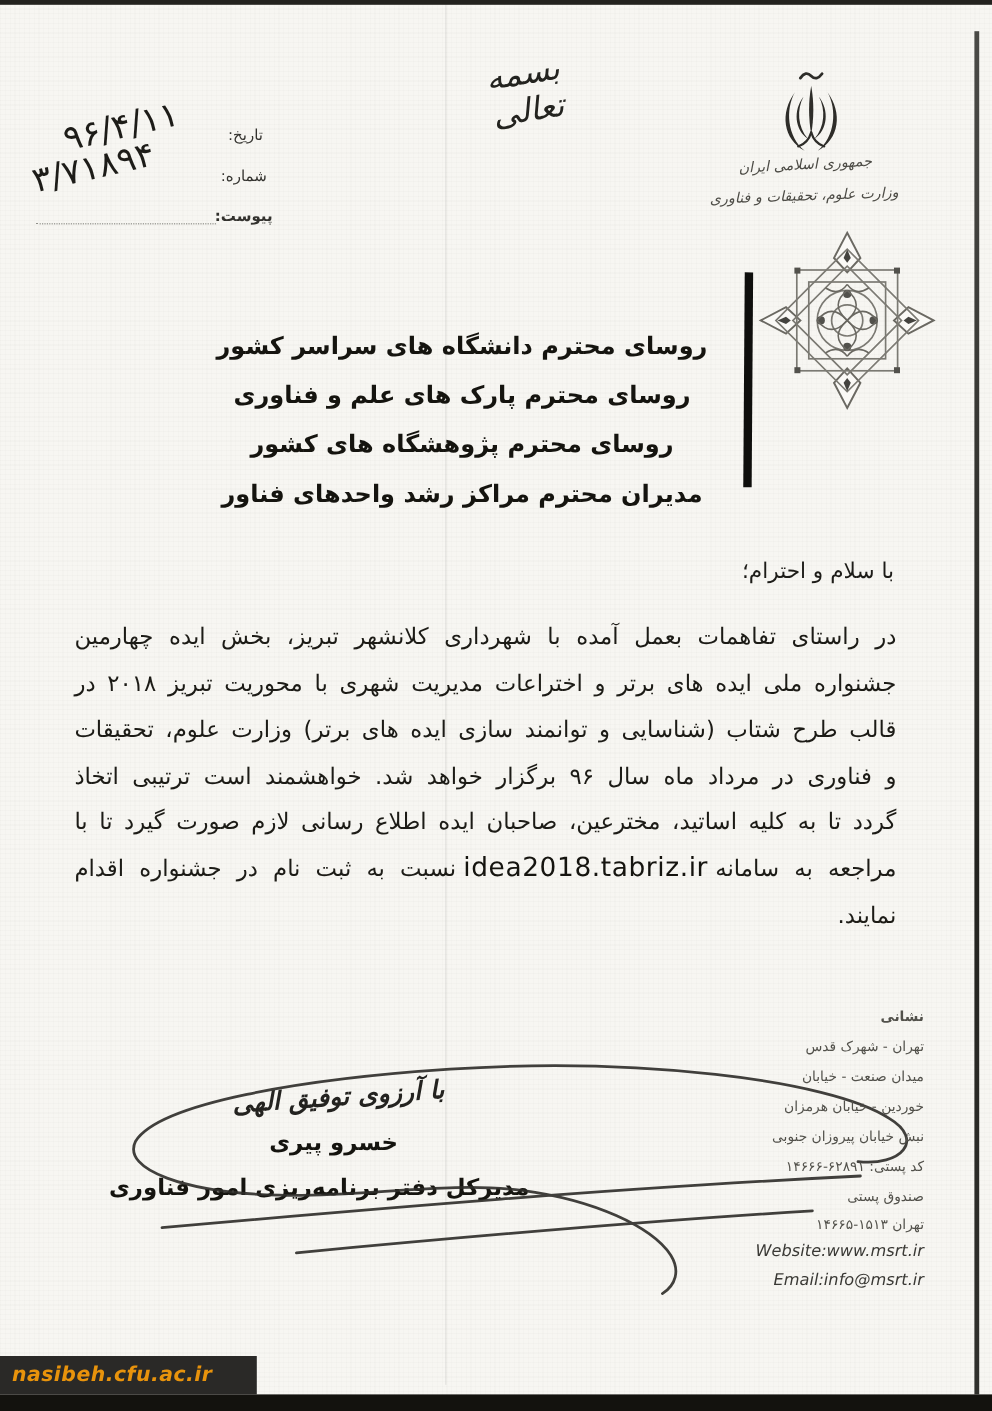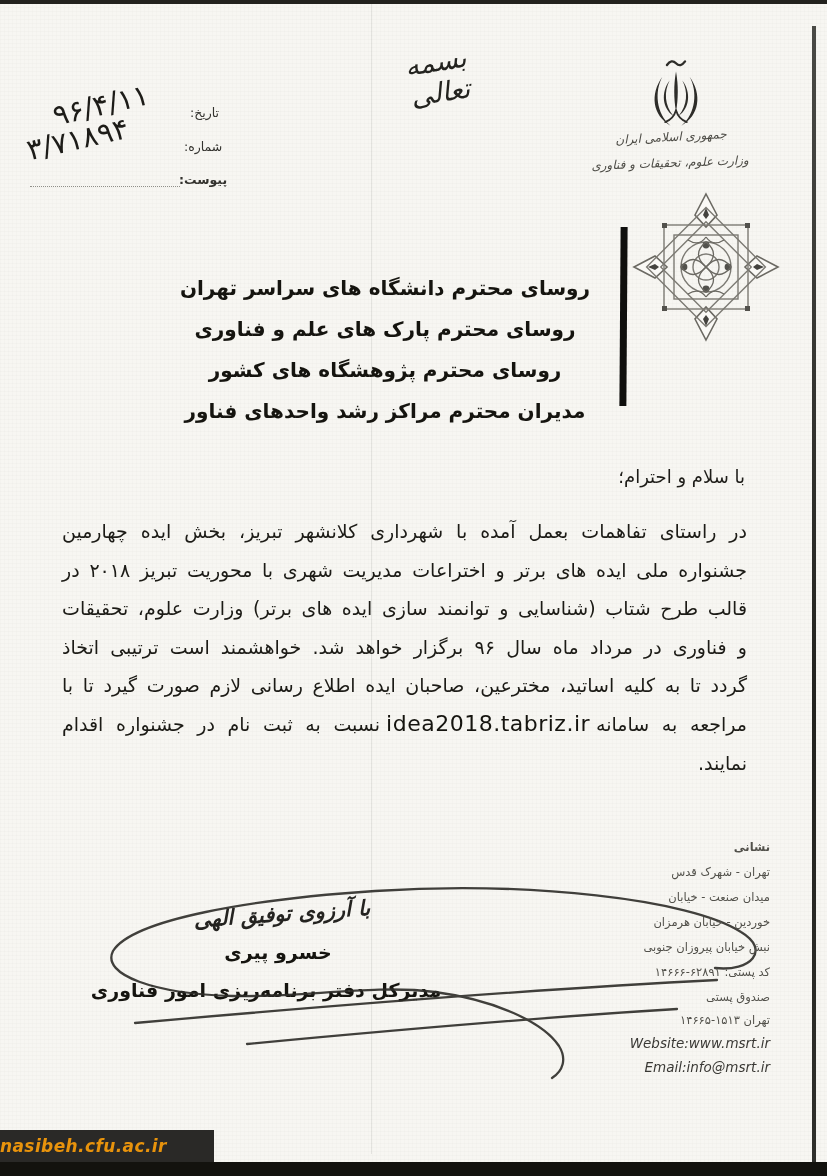--- a/index.html
+++ b/index.html
@@ -44,21 +44,21 @@
   .sig-title{left:64px;top:979px;width:404px;text-align:center;font-weight:bold;font-size:19px;color:#15140f;direction:rtl;}
   .sig-scribble{left:75px;top:872px;}
   
   .address{right:57px;top:835px;width:200px;direction:rtl;text-align:right;color:#52514b;}
   .address-line{font-size:11.5px;line-height:25px;white-space:nowrap;}
   .address-heading{font-weight:bold;}
   .latin-line{direction:ltr;font-size:13.5px;font-weight:normal;font-style:italic;color:#3a3935;line-height:24px;}
   
   .watermark{left:0;top:1130px;width:214px;height:32px;background:#2a2927;
              color:#e8930c;font-weight:bold;font-style:italic;font-size:17px;
-             line-height:32px;box-sizing:border-box;letter-spacing:.4px;}
+             line-height:32px;padding-left:10px;box-sizing:border-box;letter-spacing:.4px;}
   svg{display:block;}
 </style>
 </head>
 <body>
 
 <div class="page">
 
   <div class="abs top-edge"></div>
   <div class="abs right-edge"></div>
   <div class="abs fold-line"></div>
@@ -130,21 +130,21 @@
       <g fill="#2c2b27">
         <path d="M80 16 L83 23 L80 27 L77 23 Z"></path>
         <path d="M80 134 L83 127 L80 123 L77 127 Z"></path>
         <path d="M22 75 L29 72 L33 75 L29 78 Z"></path>
         <path d="M138 75 L131 72 L127 75 L131 78 Z"></path>
       </g>
     </svg>
   </div>
 
   <div class="abs recipients">
-    <div class="recipient-line">روسای محترم دانشگاه های سراسر تهران</div>
+    <div class="recipient-line">روسای محترم دانشگاه های سراسر کشور</div>
     <div class="recipient-line">روسای محترم پارک های علم و فناوری</div>
     <div class="recipient-line">روسای محترم پژوهشگاه های کشور</div>
     <div class="recipient-line">مدیران محترم مراکز رشد واحدهای فناور</div>
   </div>
 
   <div class="abs salutation">با سلام و احترام؛</div>
   <div class="abs body-text"><span>در راستای تفاهمات بعمل آمده با شهرداری کلانشهر تبریز، بخش ایده چهارمین جشنواره ملی ایده های برتر و اختراعات مدیریت شهری با محوریت تبریز ۲۰۱۸ در قالب طرح شتاب (شناسایی و توانمند سازی ایده های برتر) وزارت علوم، تحقیقات و فناوری در مرداد ماه سال ۹۶ برگزار خواهد شد. خواهشمند است ترتیبی اتخاذ گردد تا به کلیه اساتید، مخترعین، صاحبان ایده اطلاع رسانی لازم صورت گیرد تا با مراجعه به سامانه</span><span dir="ltr" class="body-url">idea2018.tabriz.ir</span><span>نسبت به ثبت نام در جشنواره اقدام نمایند.</span></div>
 
   <div class="abs sig-closing">با آرزوی توفیق الهی</div>
   <div class="abs sig-name">خسرو پیری</div>

